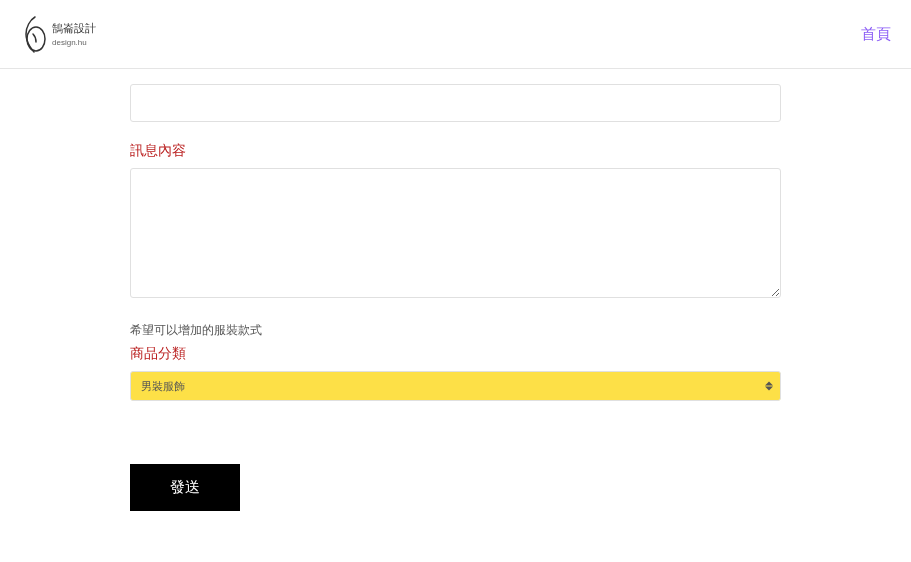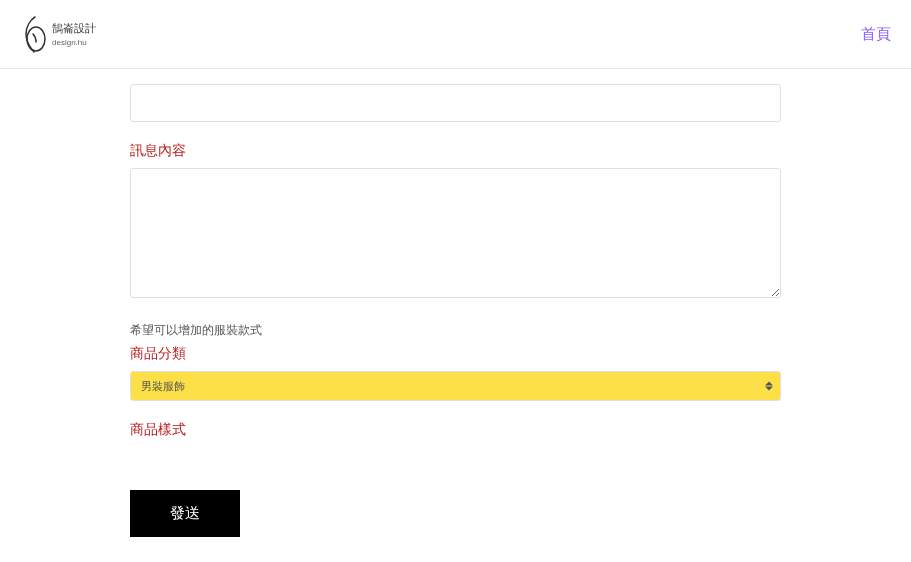--- a/index.html
+++ b/index.html
@@ -156,19 +156,18 @@
         <option>男裝服飾</option>
       </select>
       <div class="select-arrows">
         <div class="arrow-up"></div>
         <div class="arrow-down"></div>
       </div>
     </div>
   </div>
 
   <div class="form-group">
-    <label class="form-label">商品樣式</label>
     <div style="height:18px"></div>
   </div>
 
   <button class="submit-button">發送</button>
 
 </div>
 
 </body></html>

